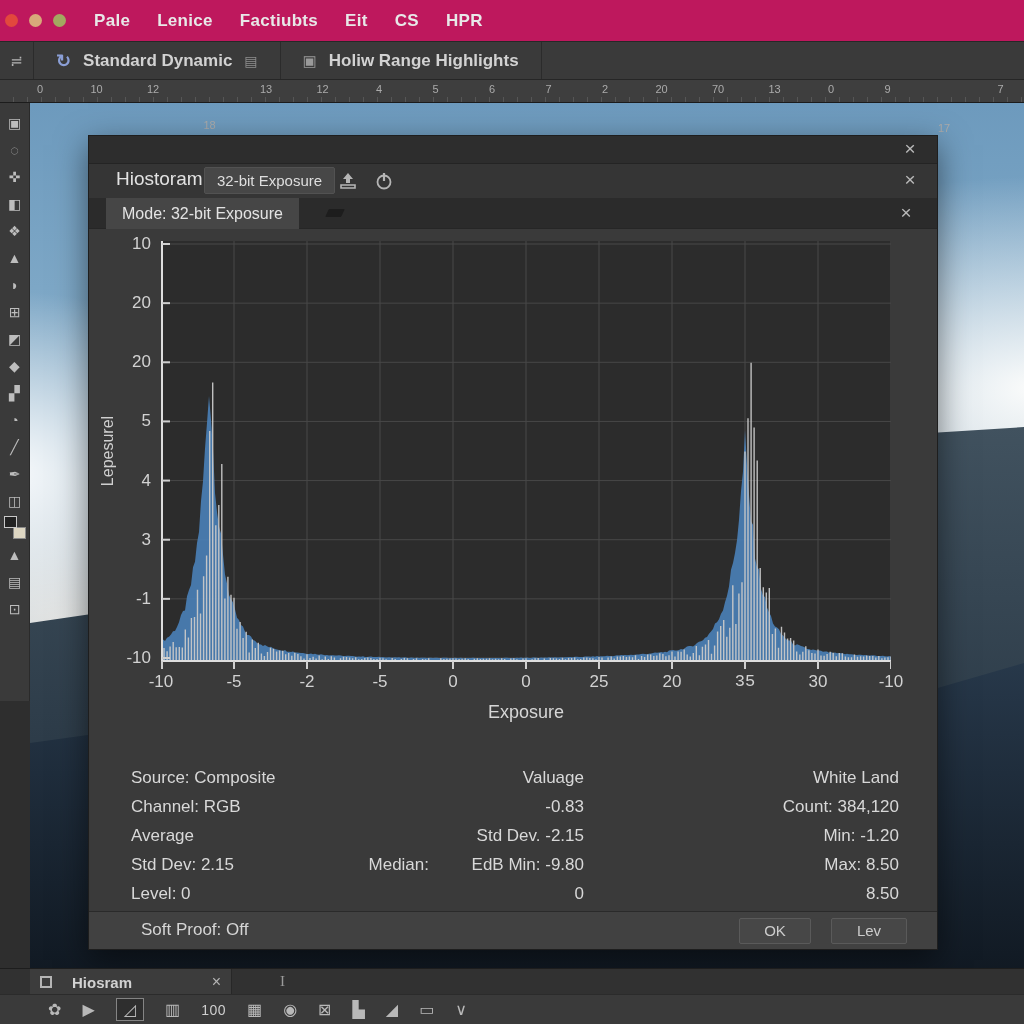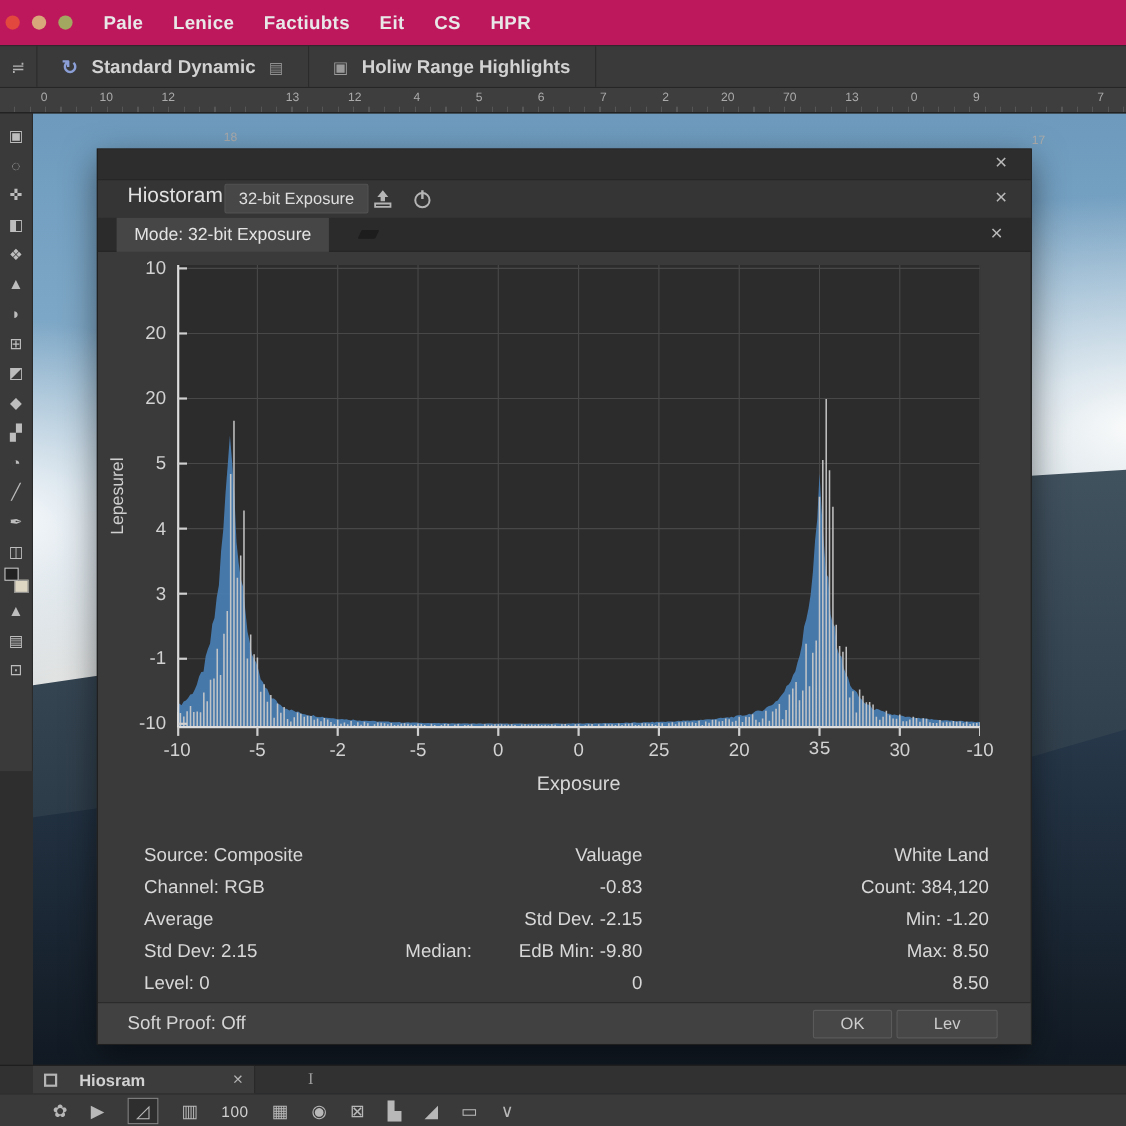--- a/index.html
+++ b/index.html
@@ -104,25 +104,25 @@
   .stats { position:absolute; left:42px; top:627px; width:768px; }
   .stat-row { display:grid; grid-template-columns:320px 133px 1fr; height:29px; align-items:center; }
   .stat-left { color:#d8d8d8; font-size:17px; display:flex; justify-content:space-between; }
   .stat-left .mid-label { margin-right:22px; }
   .stat-mid { color:#d8d8d8; font-size:17px; text-align:right; }
   .stat-right { color:#d8d8d8; font-size:17px; text-align:right; }
 
   
   .dlg-footer { position:absolute; left:0; bottom:0; width:100%; height:38px; background:#414141;
     border-top:1px solid #2a2a2a; }
-  .soft-proof { position:absolute; left:27px; top:8px; color:#d5d5d5; font-size:17px; }
+  .soft-proof { position:absolute; left:52px; top:8px; color:#d5d5d5; font-size:17px; }
   .btn { position:absolute; top:6px; height:26px; background:#474747; border:1px solid #5a5a5a;
     border-radius:2px; color:#cccccc; font-size:15px; text-align:center; line-height:24px; cursor:default; }
   .btn-ok { right:126px; width:72px; }
-  .btn-lev { right:30px; width:92px; }
+  .btn-lev { right:30px; width:76px; }
 
   
   .bottom-tabbar { position:absolute; left:0; top:968px; width:1024px; height:26px;
     background:#313131; z-index:11; border-top:1px solid #1d1d1d; }
   .panel-tab { position:absolute; left:30px; top:0; width:202px; height:26px; background:#3c3c3c;
     display:flex; align-items:center; padding:0 10px; gap:20px; border-right:1px solid #272727; }
   .tab-square { width:12px; height:12px; border:2px solid #b5b5b5; }
   .panel-tab-label { color:#d2d2d2; font-size:15px; font-weight:600; flex:1; }
   .panel-tab-x { color:#b5b5b5; font-size:16px; }
   .dock-icon { position:absolute; left:280px; top:4px; color:#9a9a9a;

